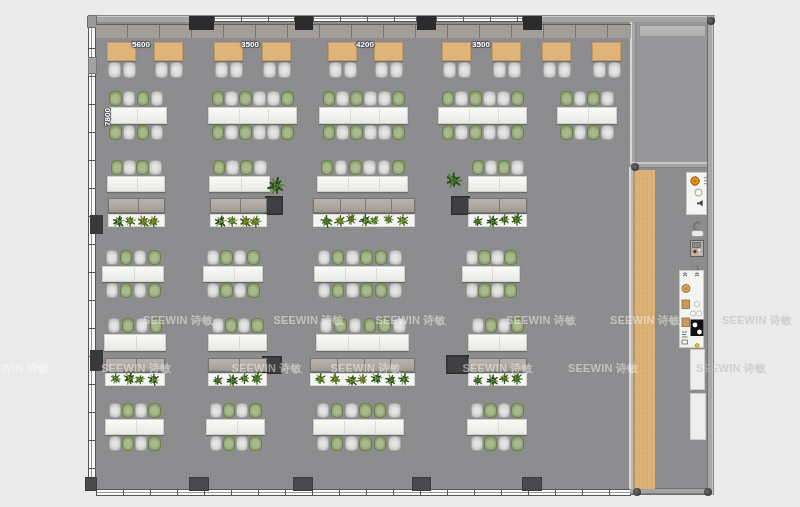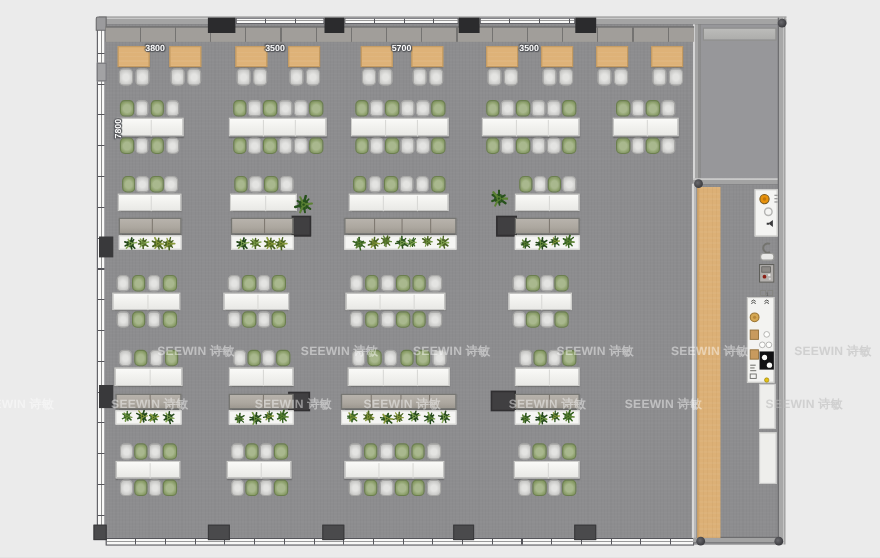--- a/index.html
+++ b/index.html
@@ -1125,25 +1125,25 @@
 <div style="position:absolute;left:690px;top:393px;width:16px;height:47px;background:#eeeeec;border:1px solid #cccccb;"></div>
 
 <div class="dot" style="position:absolute;left:631px;top:162.5px;width:8px;height:8px;"></div>
 
 <div class="dot" style="position:absolute;left:706.5px;top:16.5px;width:8px;height:8px;"></div>
 
 <div class="dot" style="position:absolute;left:632.5px;top:487.5px;width:8px;height:8px;"></div>
 
 <div class="dot" style="position:absolute;left:703.5px;top:487.5px;width:8px;height:8px;"></div>
 
-<div style="position:absolute;left:127px;top:33px;width:28px;height:10px;text-align:center;"><span class="dim" style="position:static">3800</span></div>
+<div style="position:absolute;left:127px;top:33px;width:28px;height:10px;text-align:center;"><span class="dim" style="position:static">5600</span></div>
 
 <div style="position:absolute;left:236px;top:33px;width:28px;height:10px;text-align:center;"><span class="dim" style="position:static">3500</span></div>
 
-<div style="position:absolute;left:351px;top:33px;width:28px;height:10px;text-align:center;"><span class="dim" style="position:static">5700</span></div>
+<div style="position:absolute;left:351px;top:33px;width:28px;height:10px;text-align:center;"><span class="dim" style="position:static">4200</span></div>
 
 <div style="position:absolute;left:467px;top:33px;width:28px;height:10px;text-align:center;"><span class="dim" style="position:static">3500</span></div>
 
 <div style="position:absolute;left:95px;top:112px;width:26px;height:10px;pointer-events:none;">
       <span class="dim" style="position:absolute;left:0;top:0;width:26px;height:10px;text-align:center;transform:rotate(-90deg);">7800</span>
     </div>
 
 <div style="position:absolute;left:143px;top:310px;width:70px;height:13px;"><span class="wm" style="position:static;">SEEWIN 诗敏</span></div>
 
 <div style="position:absolute;left:273.5px;top:310px;width:70px;height:13px;"><span class="wm" style="position:static;">SEEWIN 诗敏</span></div>

